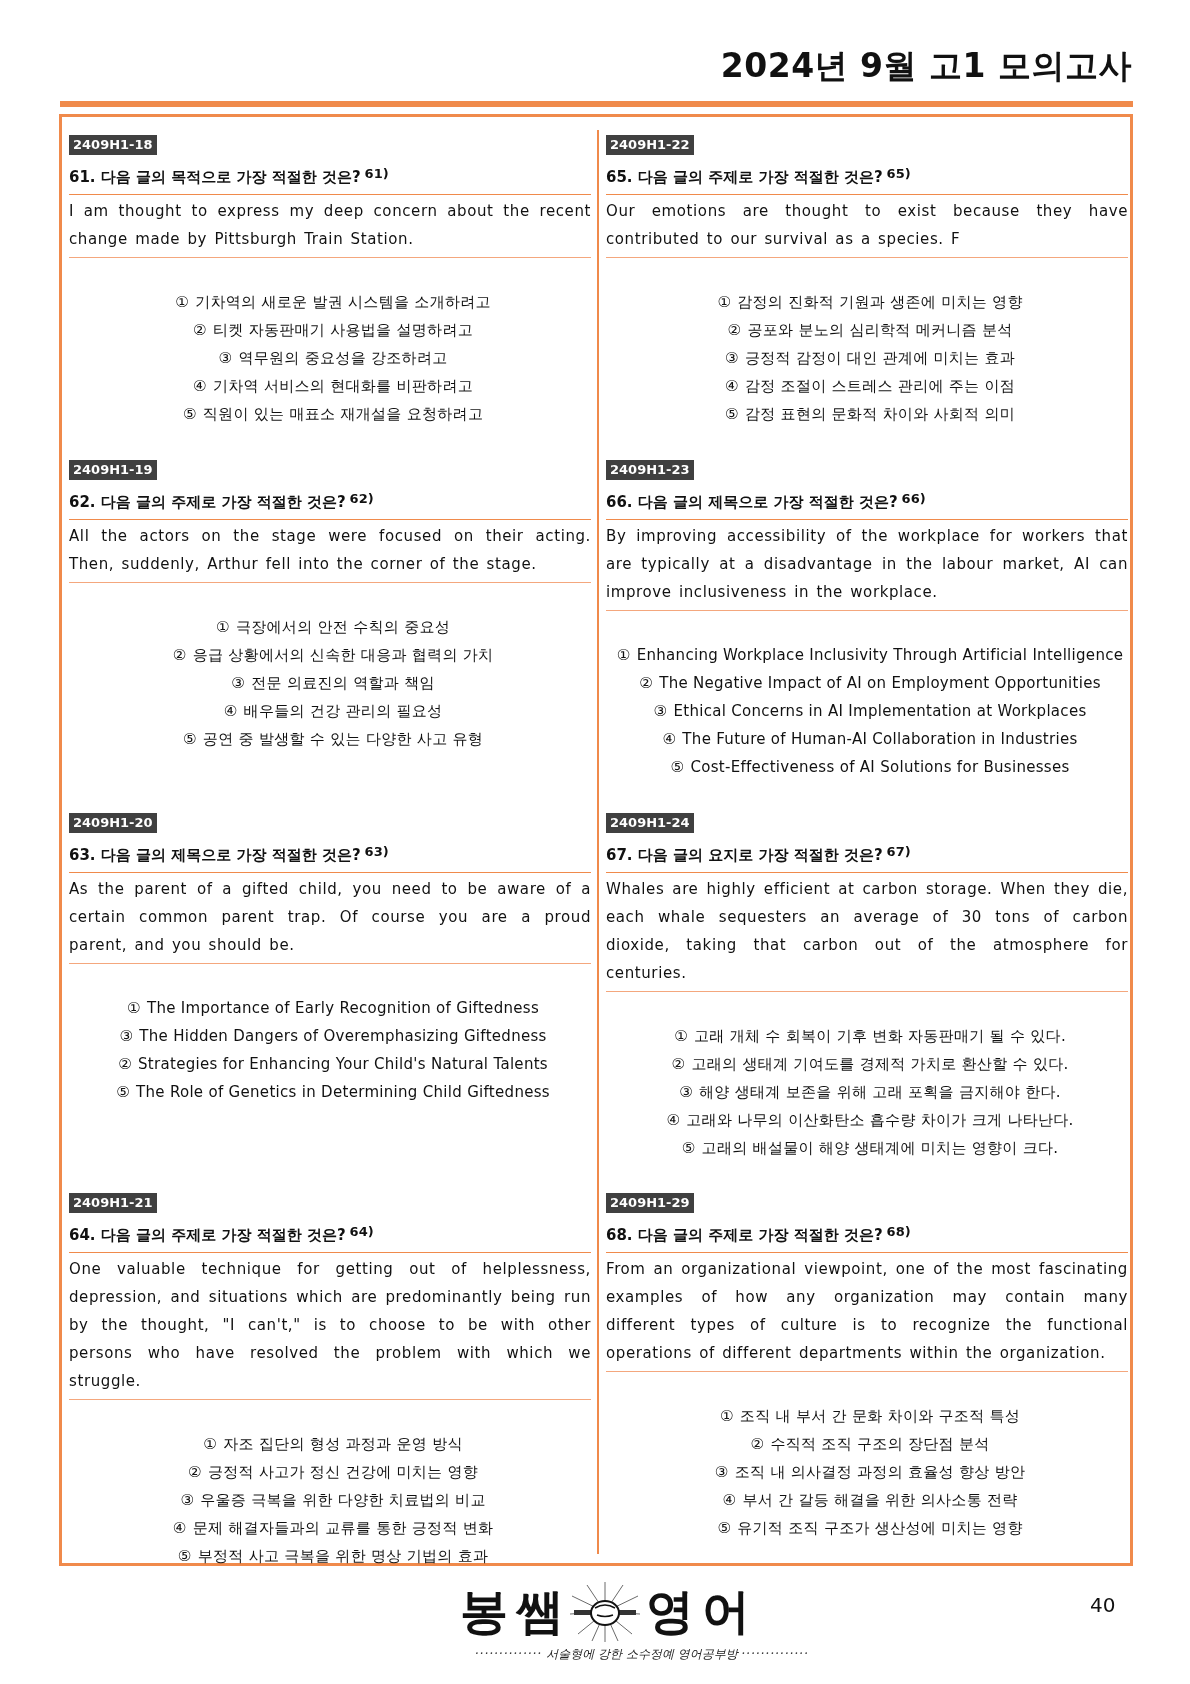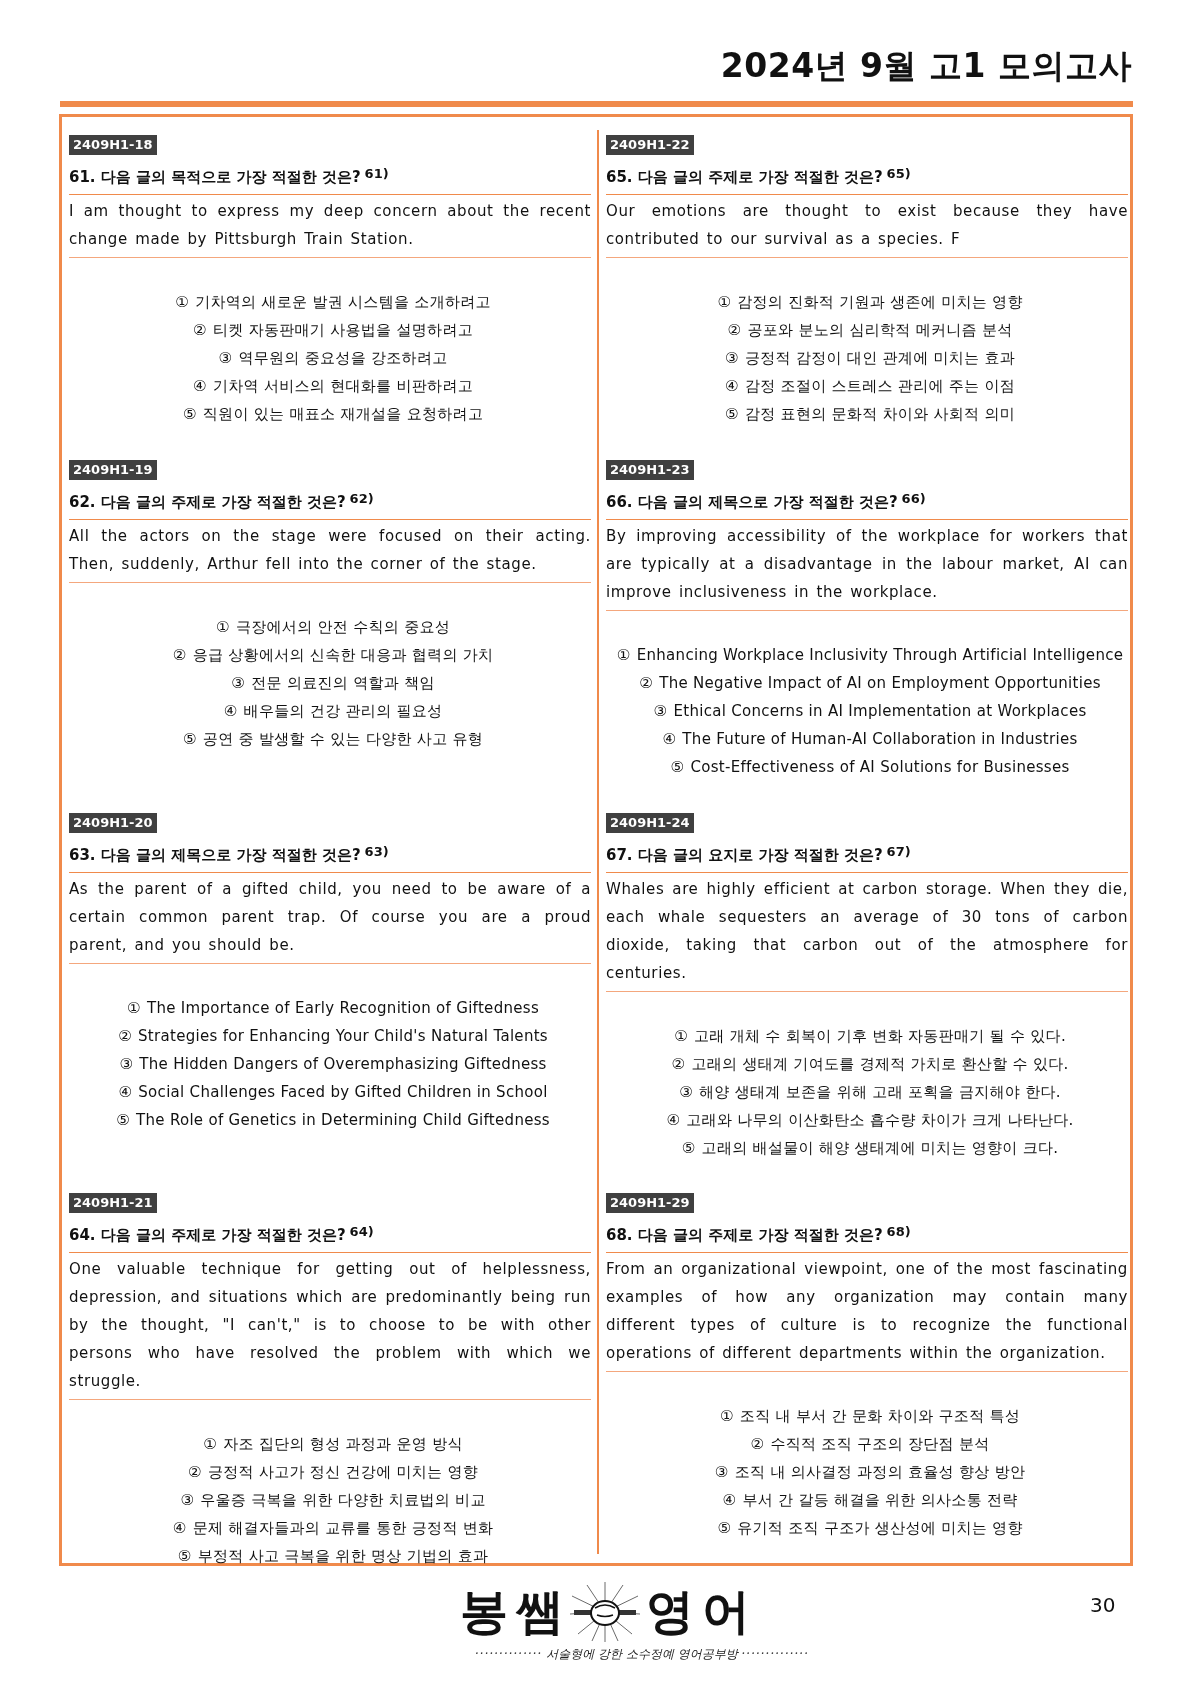--- a/index.html
+++ b/index.html
@@ -70,23 +70,22 @@
     <div class="opt"><span class="num">⑤</span><span>공연 중 발생할 수 있는 다양한 사고 유형</span></div>
   </div>
 </div>
 
 <div class="qblock" style="left:69px; top:812px;">
   <span class="qtag">2409H1-20</span>
   <div class="qtitle"><span>63. 다음 글의 제목으로 가장 적절한 것은?</span><span class="fn">63)</span></div>
   <div class="passage">As the parent of a gifted child, you need to be aware of a certain common parent trap. Of course you are a proud parent, and you should be.</div>
   <div class="options">
     <div class="opt"><span class="num">①</span><span>The Importance of Early Recognition of Giftedness</span></div>
+    <div class="opt"><span class="num">③</span><span>The Hidden Dangers of Overemphasizing Giftedness</span></div>
     <div class="opt"><span class="num">②</span><span>Strategies for Enhancing Your Child's Natural Talents</span></div>
-    <div class="opt"><span class="num">③</span><span>The Hidden Dangers of Overemphasizing Giftedness</span></div>
-    <div class="opt"><span class="num">④</span><span>Social Challenges Faced by Gifted Children in School</span></div>
     <div class="opt"><span class="num">⑤</span><span>The Role of Genetics in Determining Child Giftedness</span></div>
   </div>
 </div>
 
 <div class="qblock" style="left:69px; top:1192px;">
   <span class="qtag">2409H1-21</span>
   <div class="qtitle"><span>64. 다음 글의 주제로 가장 적절한 것은?</span><span class="fn">64)</span></div>
   <div class="passage">One valuable technique for getting out of helplessness, depression, and situations which are predominantly being run by the thought, "I can't," is to choose to be with other persons who have resolved the problem with which we struggle.</div>
   <div class="options">
     <div class="opt"><span class="num">①</span><span>자조 집단의 형성 과정과 운영 방식</span></div>
@@ -170,13 +169,13 @@
     <ellipse cx="37" cy="31" rx="14" ry="12" fill="#fff" stroke="#111" stroke-width="2"></ellipse>
     <path d="M27 26 Q37 20 47 26" stroke="#111" stroke-width="1.5" fill="none"></path>
     <path d="M29 33 Q37 36 45 33" stroke="#111" stroke-width="1.5" fill="none"></path>
   </svg>
   <span class="logo-text logo-right">영어</span>
   <div class="logo-tag">
     <span class="dots">··············</span> <span>서술형에 강한 소수정예 영어공부방</span> <span class="dots">··············</span>
   </div>
 </div>
 
-<div class="page-num">30</div>
+<div class="page-num">40</div>
 
 </body></html>

